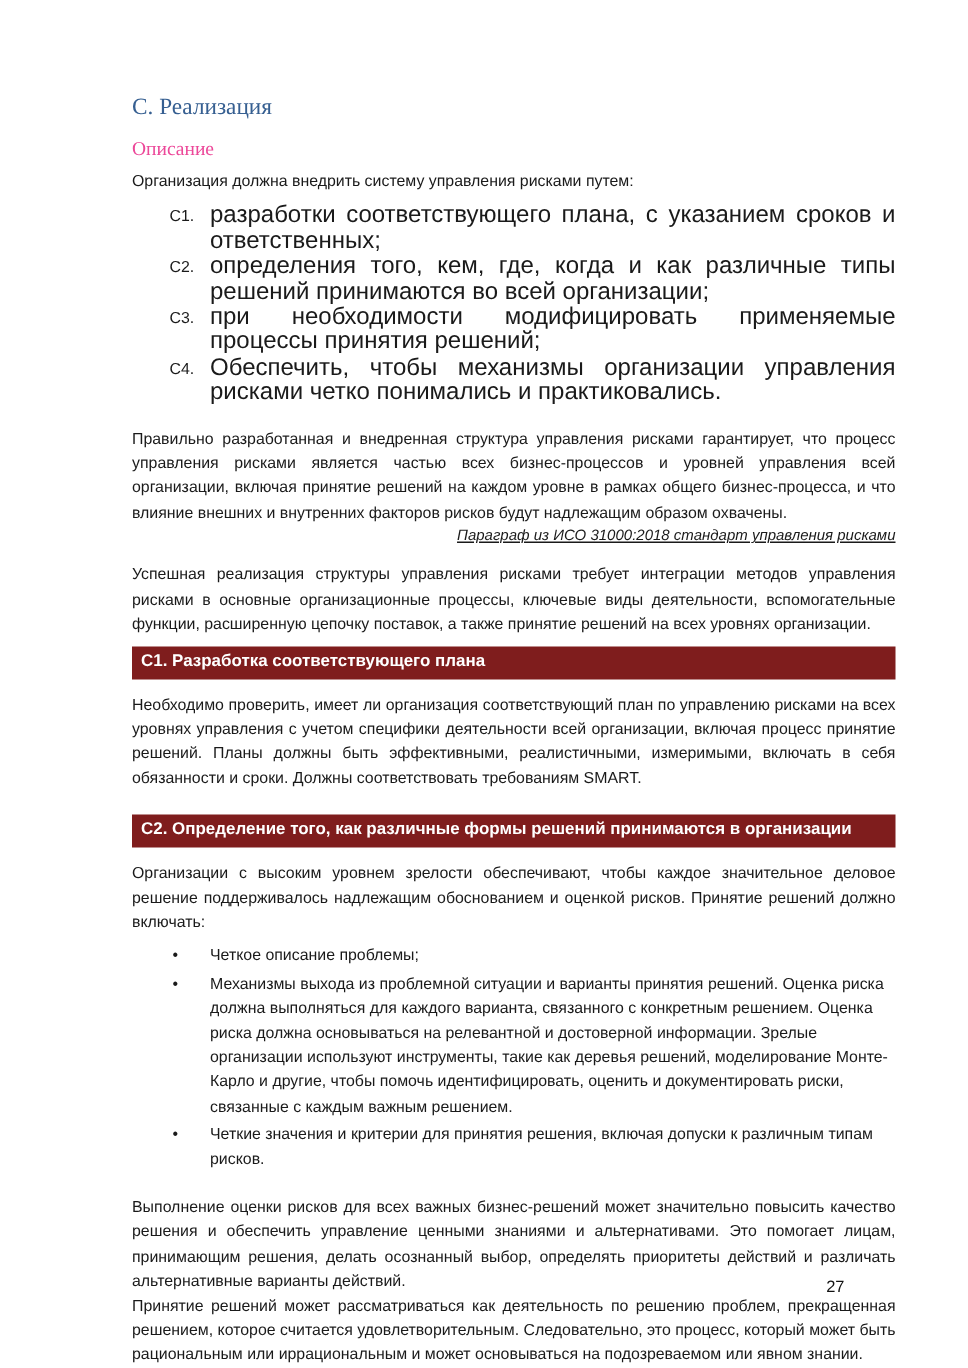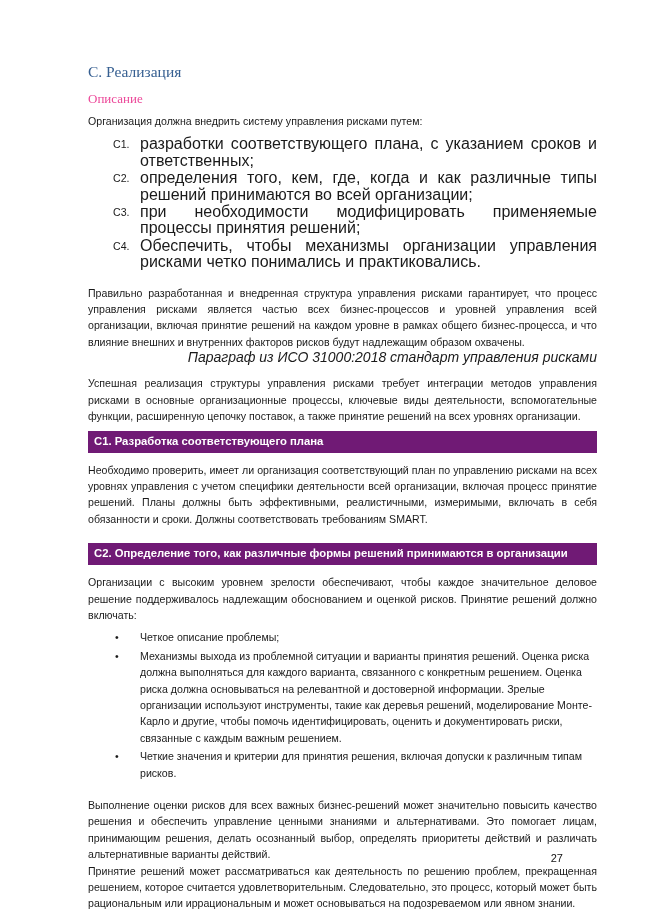--- a/index.html
+++ b/index.html
@@ -36,25 +36,25 @@
   .clist{list-style:none;margin:0 0 14px 0;padding:0;}
   .clist li{display:flex;margin:0 0 1px 0;}
   .clist .num{flex:0 0 27px;margin-left:25px;font-size:10.6px;line-height:16.4px;}
   .clist .txt{flex:1;font-size:16px;line-height:16.4px;text-align:justify;}
   
   .blist{list-style:none;margin:0 0 16px 0;padding:0;}
   .blist li{display:flex;margin:0 0 2px 0;}
   .blist .dot{flex:0 0 25px;margin-left:27px;font-size:10.6px;line-height:16.4px;}
   .blist .txt{flex:1;font-size:10.6px;line-height:16.4px;text-align:left;}
   .citation{
-    font-size:14px;font-style:italic;line-height:13px;
-    text-align:right;margin:1px 0 11px 0;color:#1a1a1a;
+    font-size:10px;font-style:italic;line-height:13px;
+    text-align:right;margin:1px 0 11px 0;color:#1a1a1a;text-decoration:underline;
   }
   .banner{
-    background:#701a75;color:#ffffff;
+    background:#7f1d1d;color:#ffffff;
     font-weight:700;font-size:11.3px;line-height:15px;
     padding:3px 6px 4px 6px;
     margin:0 0 9px 0;
   }
   .banner.b1{margin-top:0;}
   .footer-pagenum{
     position:absolute;top:852px;right:44px;
     font-size:11px;color:#111111;
   }
 </style>

